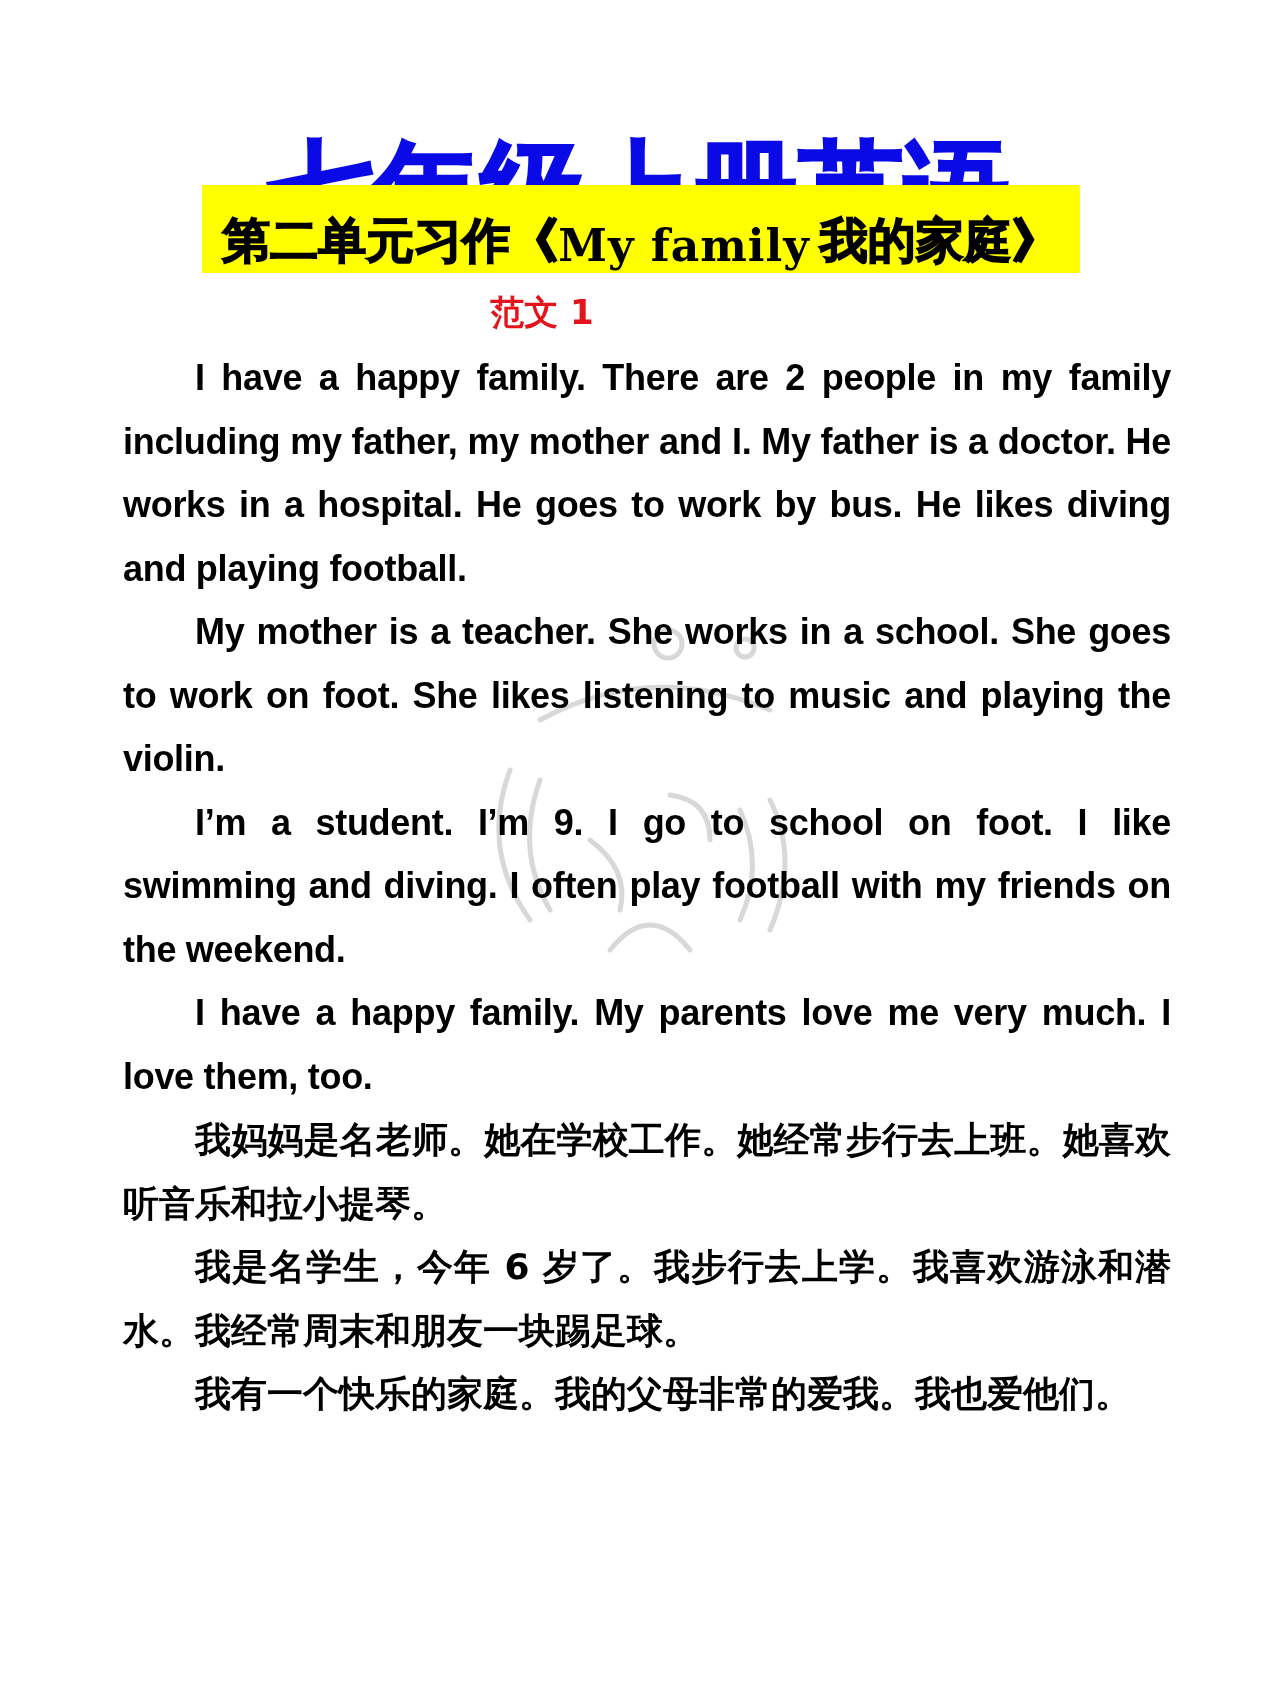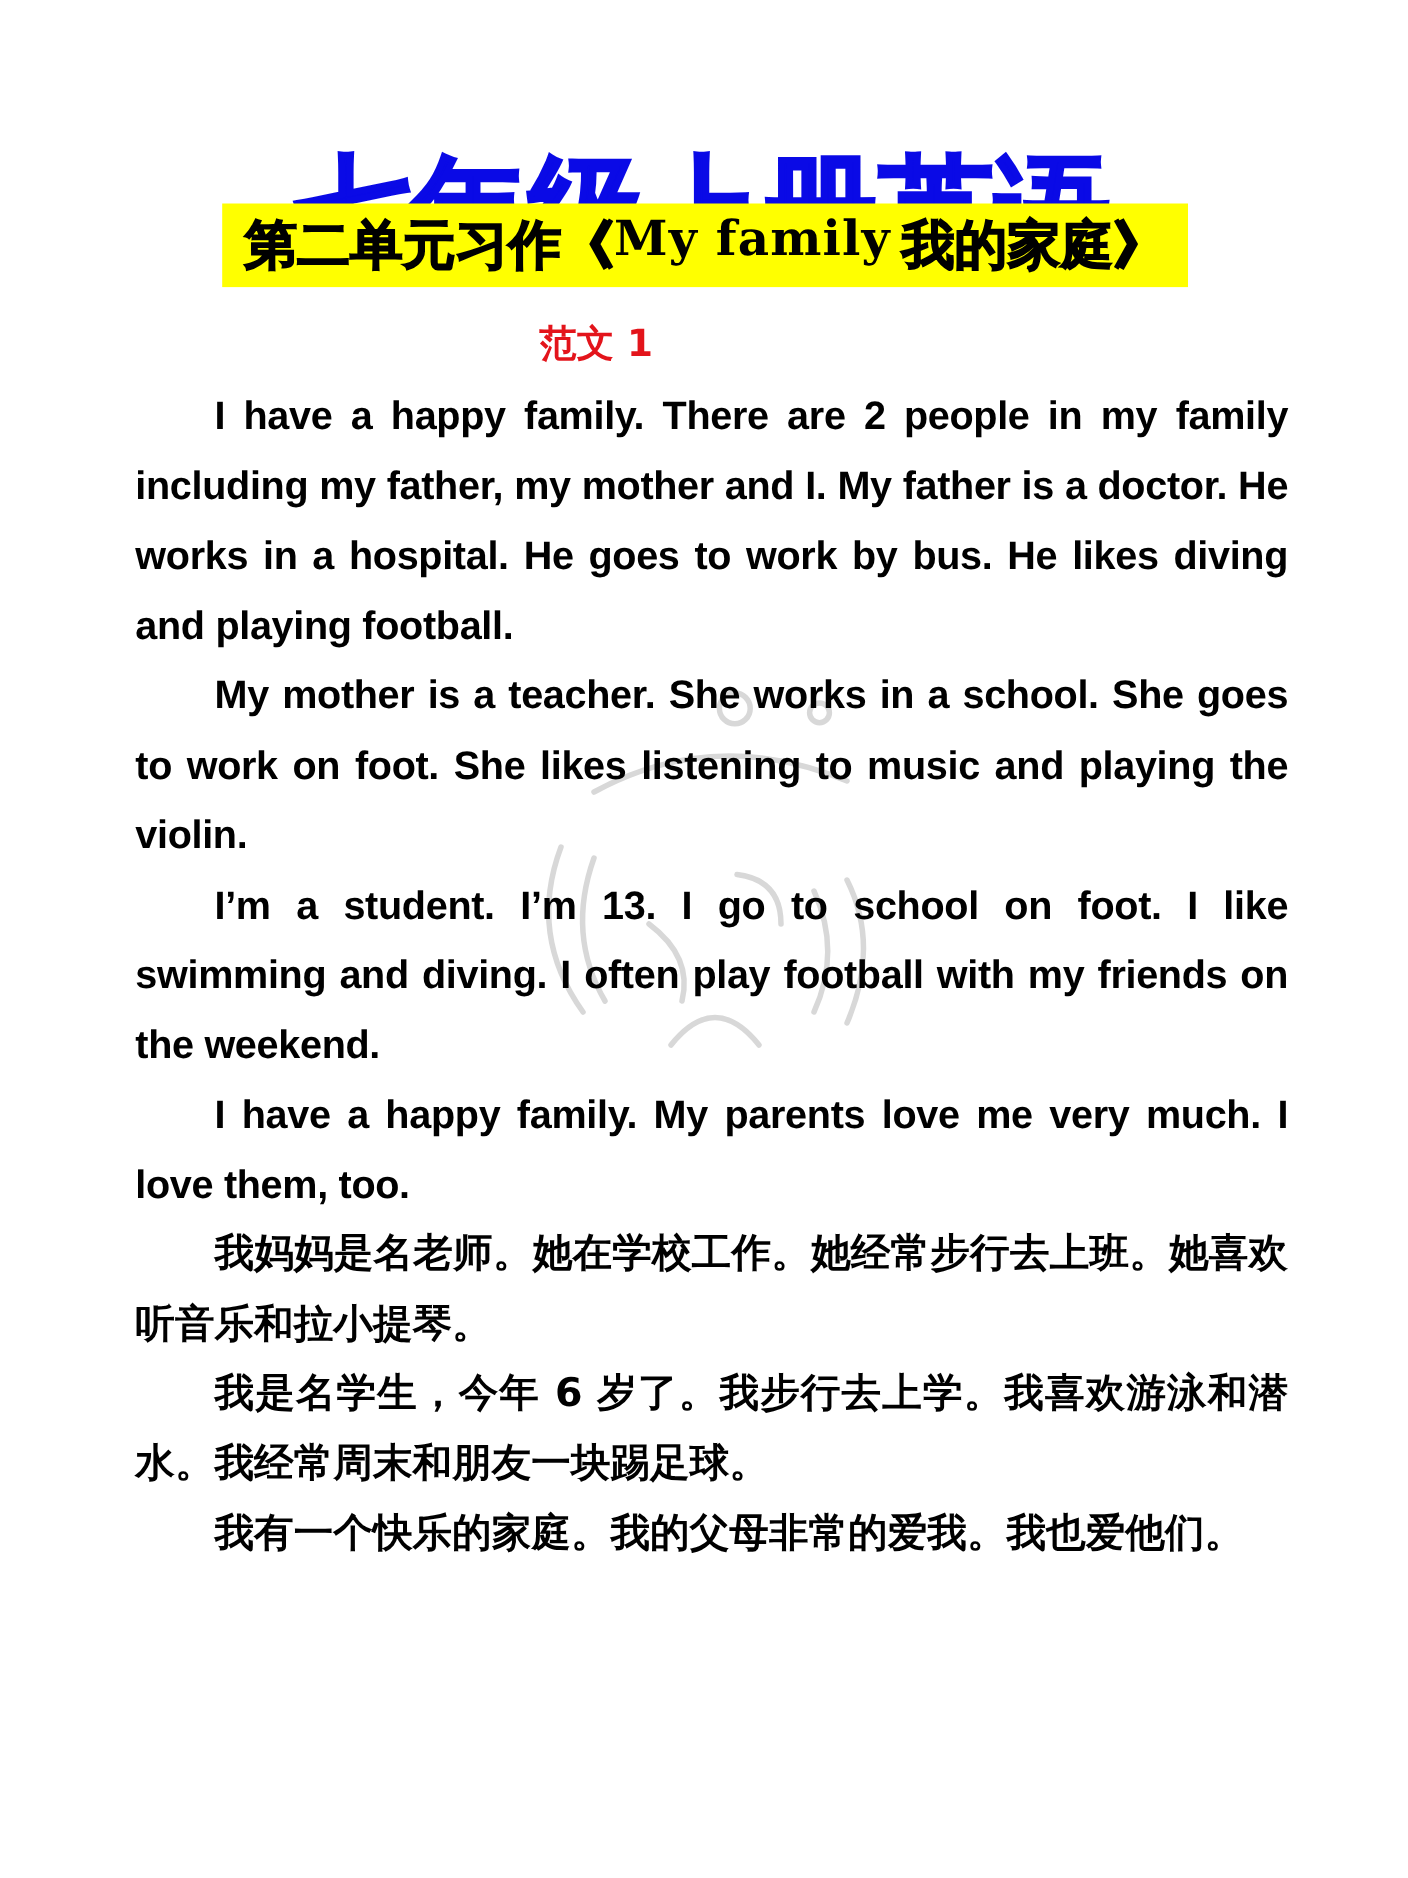--- a/index.html
+++ b/index.html
@@ -26,38 +26,38 @@
     line-height: 120px;
     letter-spacing: 2px;
     color: #0a0ae6;
     -webkit-text-stroke: 3px #0a0ae6;
   }
   .subtitle-banner {
     position: absolute;
     top: 185px;
     left: 202px;
     width: 878px;
-    height: 76px;
+    height: 88px;
     background: #ffff00;
     display: flex;
-    align-items: center;
+    align-items: flex-end;
     justify-content: center;
     white-space: nowrap;
   }
   .subtitle-cn {
     font-family: "DejaVu Sans", sans-serif;
     font-weight: bold;
     font-size: 48px;
     -webkit-text-stroke: 1.5px #000;
   }
   .subtitle-en {
     font-family: "DejaVu Serif", "Liberation Serif", serif;
     font-weight: bold;
     font-size: 44px;
-    margin: 0 10px 12px 0;
+    margin: 0 10px 2px 0;
     letter-spacing: 1px;
   }
   .sample-label {
     position: absolute;
     top: 290px;
     left: 0;
     width: 1084px;
     text-align: center;
     font-size: 34px;
     font-weight: bold;
@@ -116,18 +116,18 @@
   <path d="M300 180 Q330 240 300 310"></path>
   <path d="M270 190 Q295 245 270 300"></path>
   <path d="M120 220 Q160 250 150 290"></path>
   <path d="M200 175 Q240 180 240 220"></path>
   <path d="M140 330 Q180 280 220 330"></path>
 </svg>
 
 <div class="body-text">
   <p class="para en">I have a happy family. There are 2 people in my family including my father, my mother and I. My father is a doctor. He works in a hospital. He goes to work by bus. He likes diving and playing football.</p>
   <p class="para en">My mother is a teacher. She works in a school. She goes to work on foot. She likes listening to music and playing the violin.</p>
-  <p class="para en">I’m a student. I’m 13. I go to school on foot. I like swimming and diving. I often play football with my friends on the weekend.</p>
+  <p class="para en">I’m a student. I’m 9. I go to school on foot. I like swimming and diving. I often play football with my friends on the weekend.</p>
   <p class="para en">I have a happy family. My parents love me very much. I love them, too.</p>
   <p class="para cn">我妈妈是名老师。她在学校工作。她经常步行去上班。她喜欢听音乐和拉小提琴。</p>
   <p class="para cn">我是名学生，今年 6 岁了。我步行去上学。我喜欢游泳和潜水。我经常周末和朋友一块踢足球。</p>
   <p class="para cn">我有一个快乐的家庭。我的父母非常的爱我。我也爱他们。</p>
 </div>
 
 </body></html>

